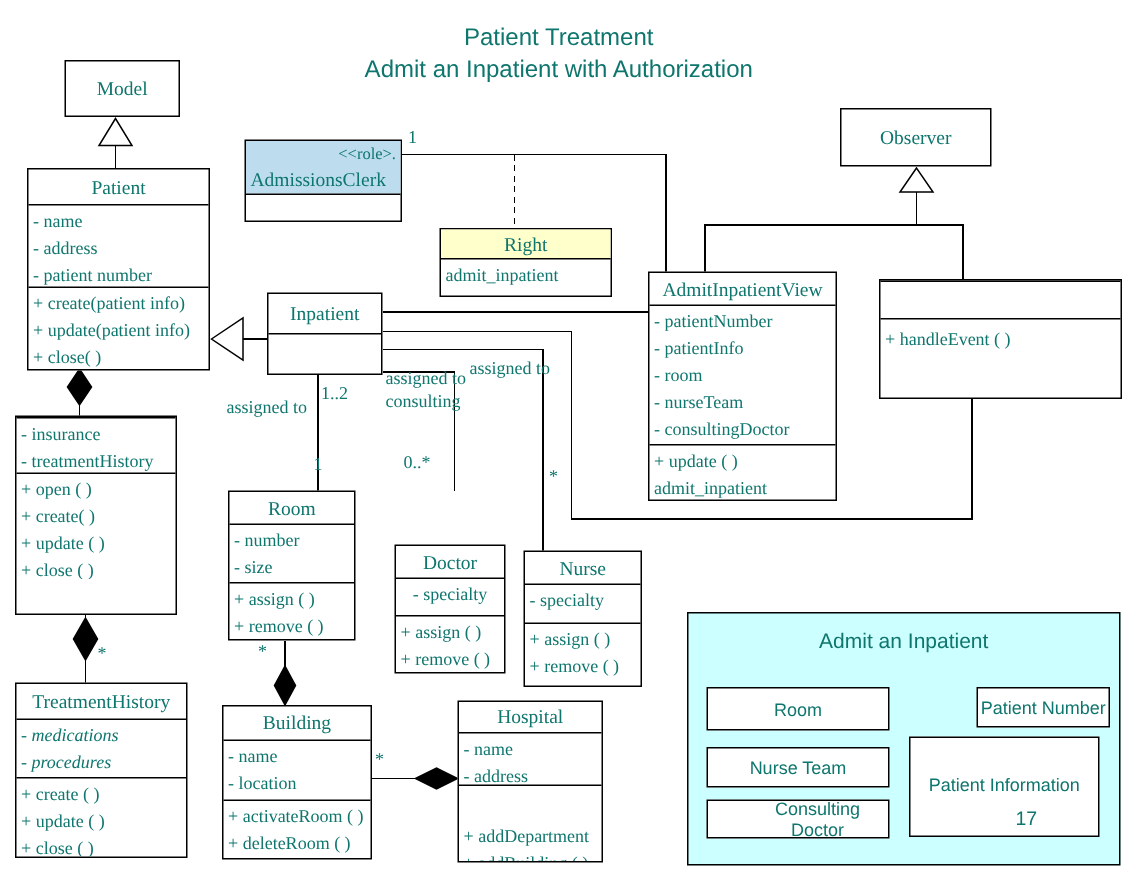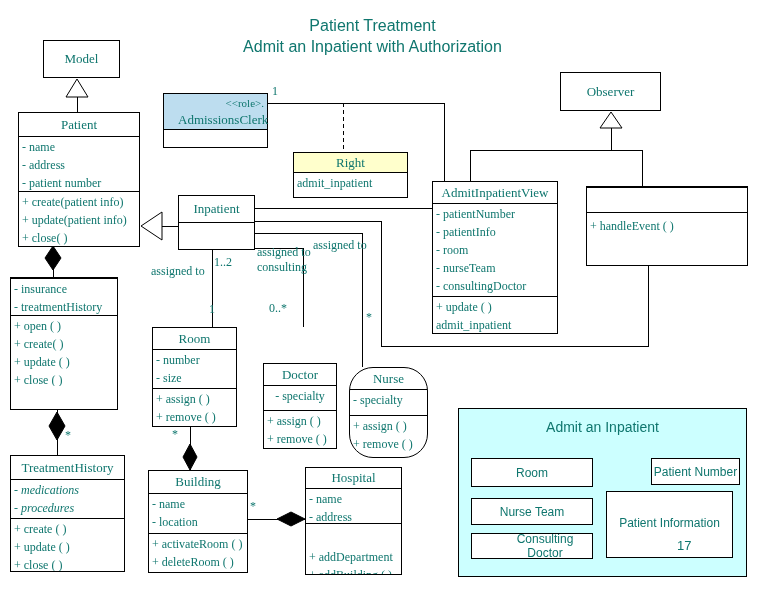--- a/index.html
+++ b/index.html
@@ -8,21 +8,21 @@
   
   .dtitle{position:absolute;left:100px;top:15px;width:545px;text-align:center;
           font-family:"Liberation Sans", sans-serif;font-size:16px;line-height:21px;}
   
   .uml{position:absolute;background:#fff;border:1px solid #000;box-sizing:border-box;}
   .uml-title{font-size:13px;text-align:center;display:flex;align-items:center;justify-content:center;
              box-sizing:border-box;overflow:hidden;white-space:nowrap;}
   .uml-sec{border-top:1px solid #000;box-sizing:border-box;padding:1px 3px 0 3px;overflow:hidden;}
   .mline{font-size:12px;line-height:18px;white-space:nowrap;}
   .stereo{font-size:11px;text-align:right;line-height:15px;padding:2px 3px 0 0;}
-  .cname{font-size:13px;line-height:17px;padding-left:14px;white-space:nowrap;}
+  .cname{font-size:13px;line-height:17px;padding-left:3px;white-space:nowrap;}
   .fill-role{background:#bdddef;}
   .fill-right{background:#ffffcc;}
   
   .elabel{position:absolute;font-size:12px;line-height:15px;}
   
   #edges{position:absolute;left:0;top:0;width:763px;height:590px;}
   #edges line,#edges polyline{stroke:#000;stroke-width:1;fill:none;shape-rendering:crispEdges;}
   #edges polygon.hollow{fill:#fff;stroke:#000;stroke-width:1;}
   #edges polygon.solid{fill:#000;stroke:#000;}
   
@@ -202,21 +202,21 @@
     <div class="uml-title" style="height:21px;">Doctor</div>
     <div class="uml-sec" style="height:25px;text-align:center;">
         <div class="mline">- specialty</div>
       </div>
     <div class="uml-sec" style="height:38px;">
         <div class="mline">+ assign ( )</div>
         <div class="mline">+ remove ( )</div>
       </div>
   </div>
 
-  <div class="uml" style="left:349px;top:367px;width:79px;height:91px;border-radius:24px;">
+  <div class="uml" style="left:349px;top:367px;width:79px;height:91px;">
     <div class="uml-title" style="height:21px;">Nurse</div>
     <div class="uml-sec" style="height:26px;">
         <div class="mline">- specialty</div>
       </div>
     <div class="uml-sec" style="height:42px;">
         <div class="mline">+ assign ( )</div>
         <div class="mline">+ remove ( )</div>
       </div>
   </div>
 

